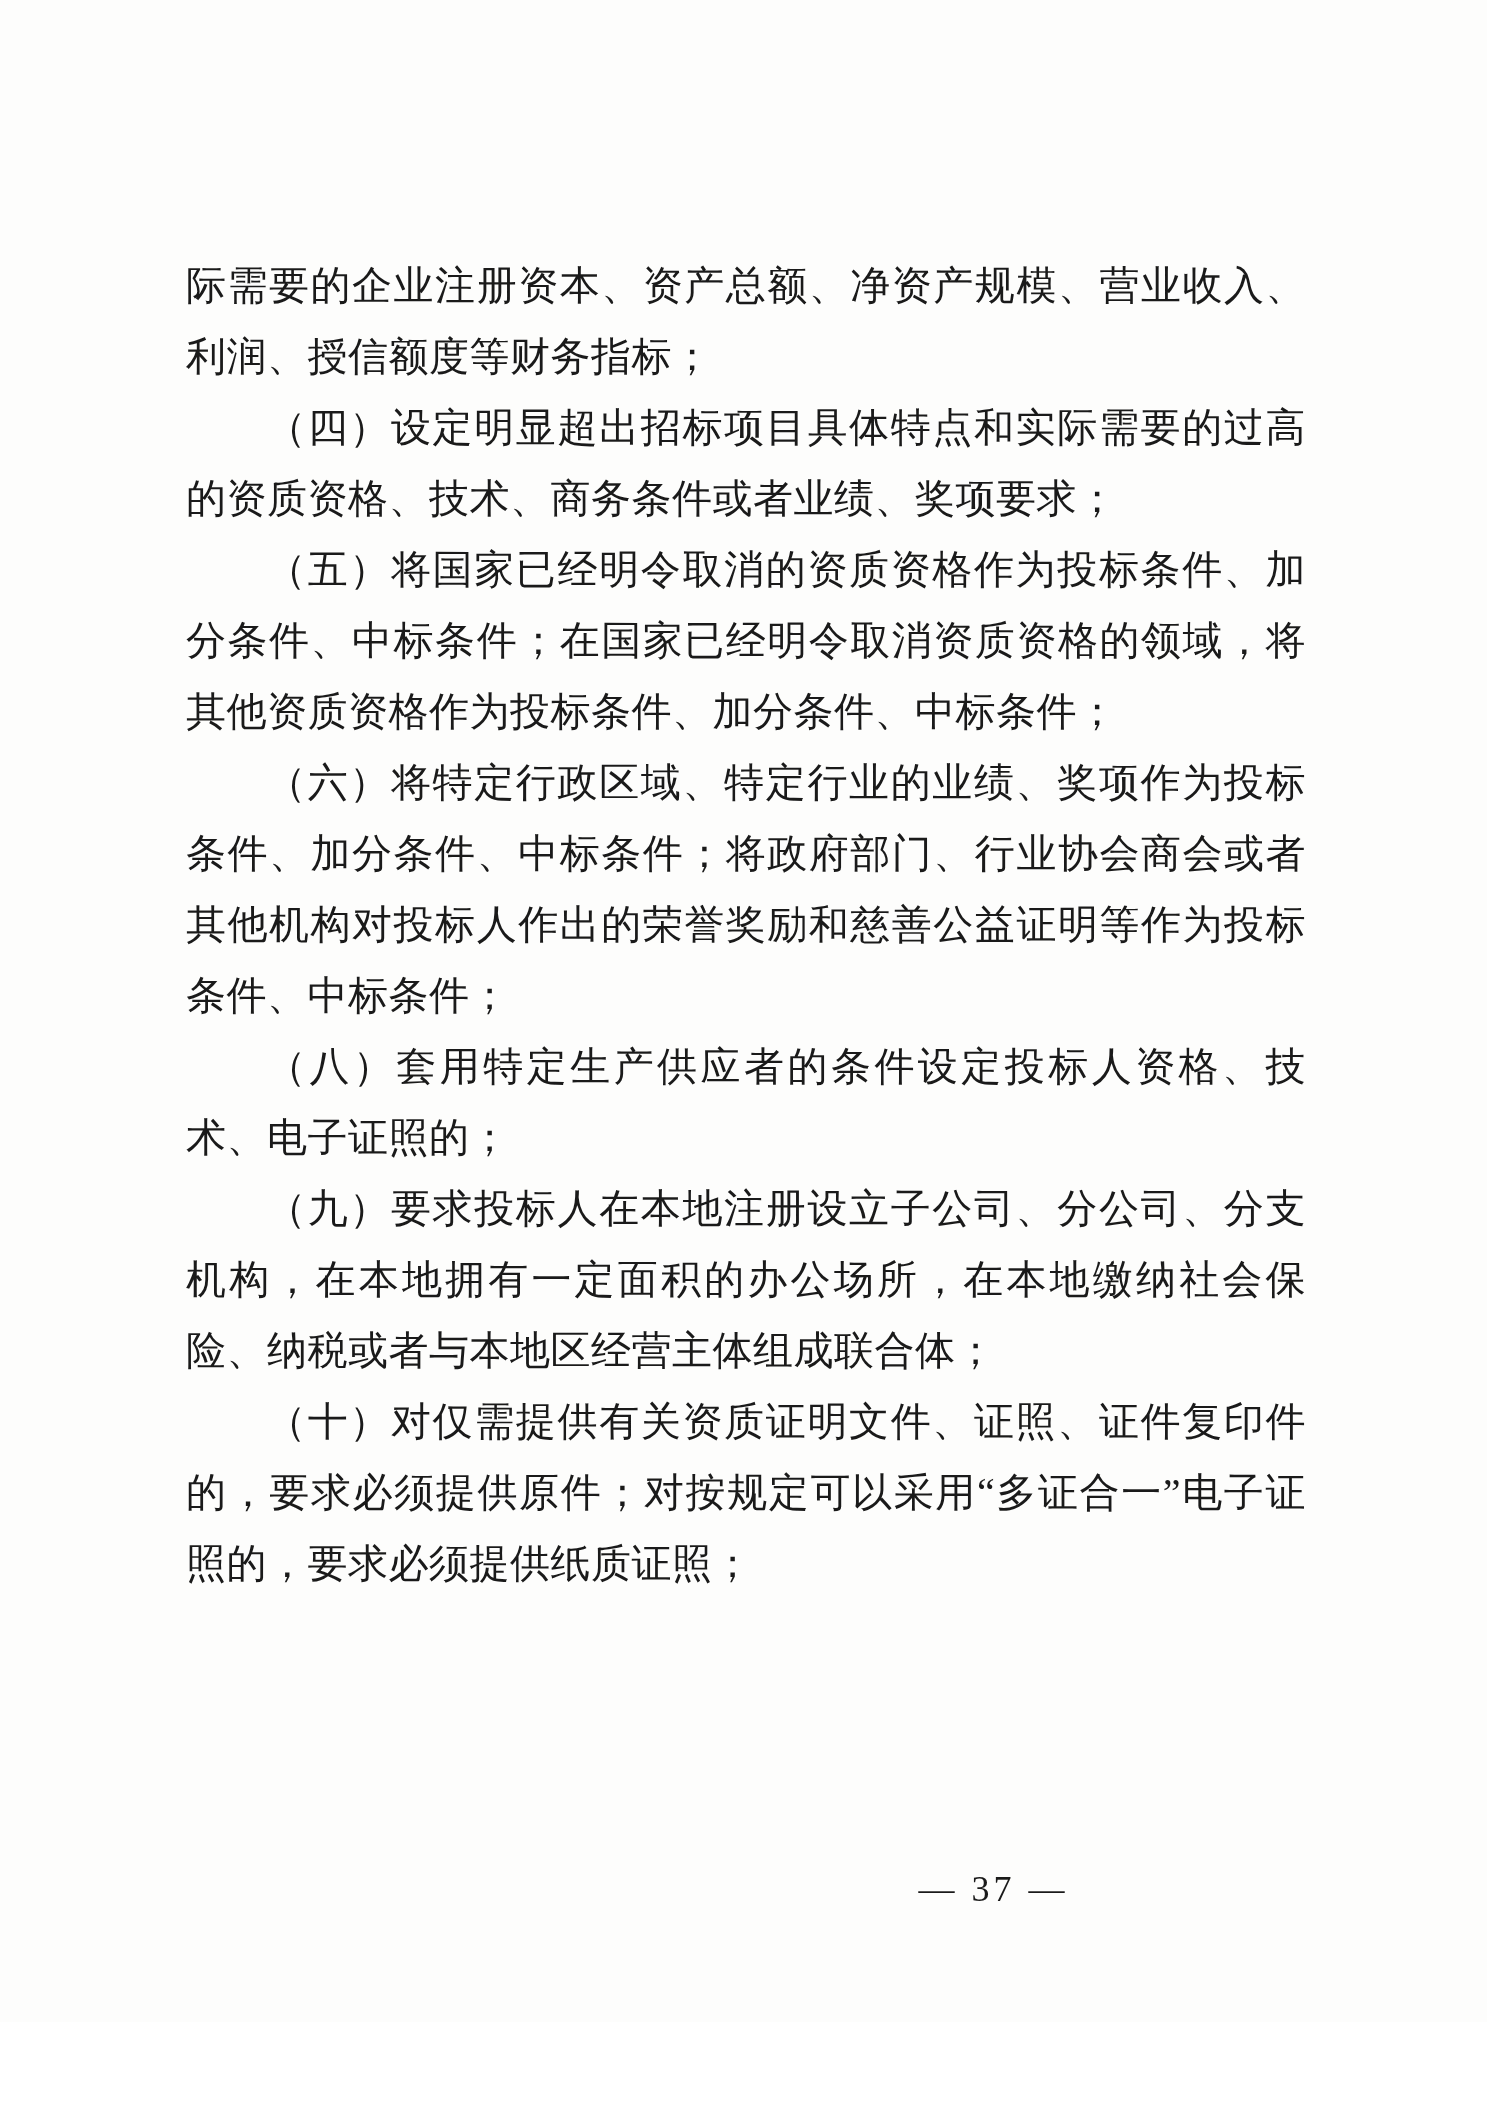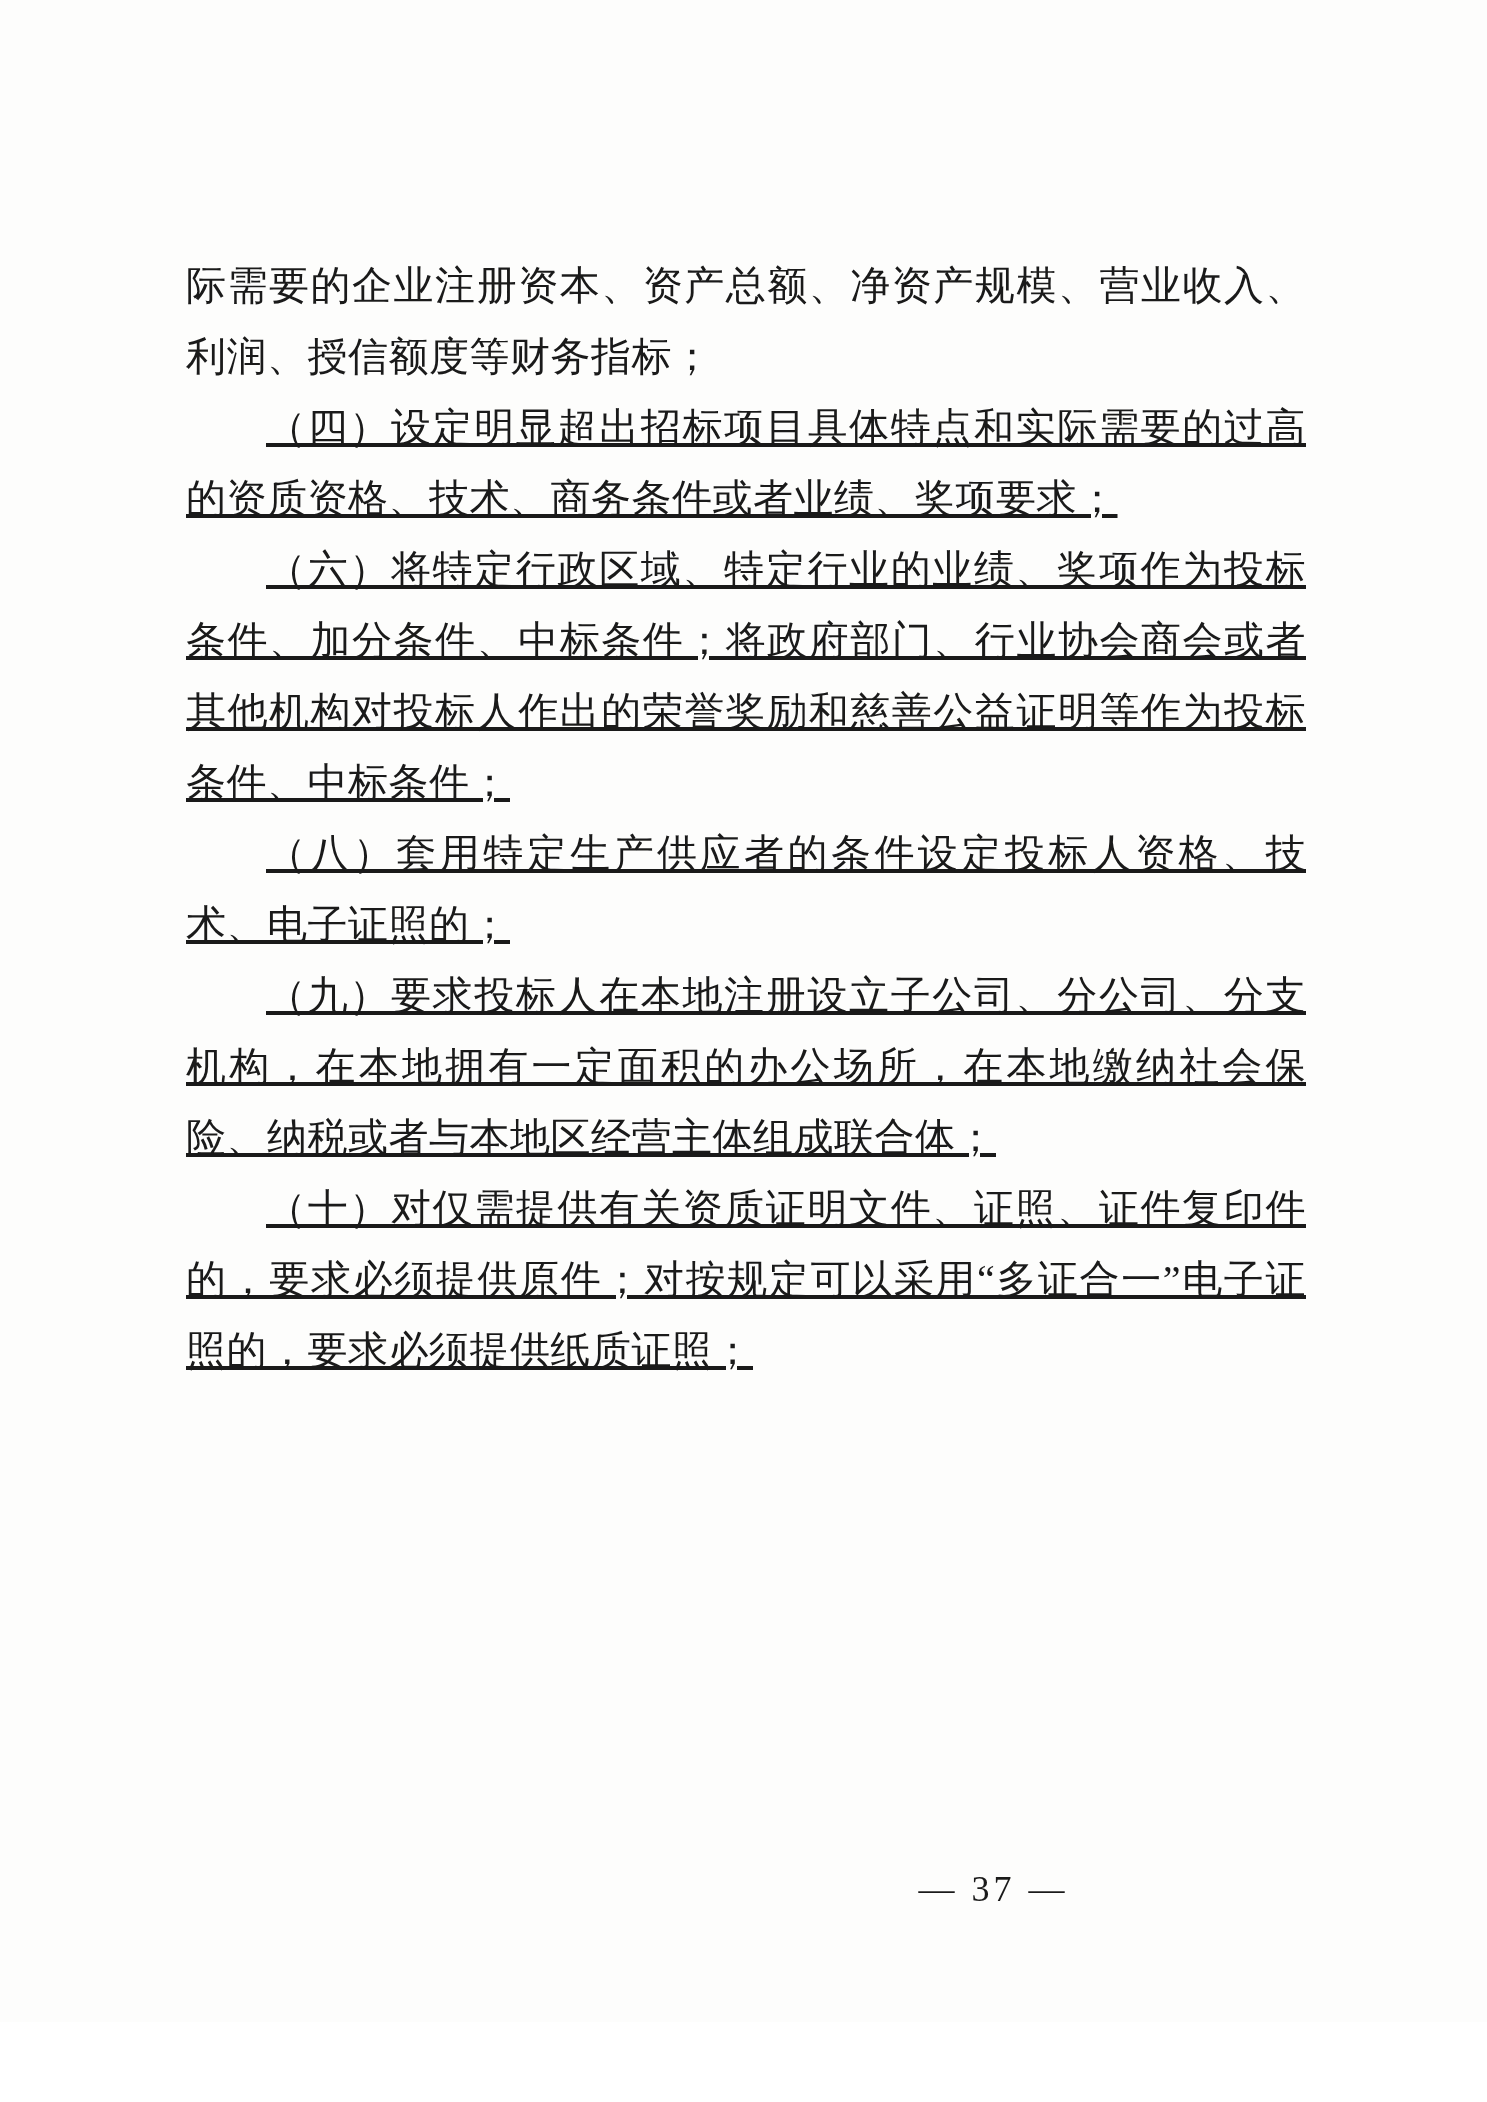--- a/index.html
+++ b/index.html
@@ -26,21 +26,20 @@
     font-size: 40px;
     line-height: 71px;
     color: #1a1a1a;
     text-align: justify;
     text-justify: inter-ideograph;
     margin: 0 0 0 0;
     letter-spacing: 0.5px;
   }
   .para.indent {
     text-indent: 80px;
-    text-decoration: underline;
   }
   .page-number {
     position: absolute;
     left: 0;
     right: 0;
     bottom: 112px;
     text-align: center;
     font-family: "Liberation Serif", "DejaVu Serif", serif;
     font-size: 36px;
     color: #1a1a1a;
@@ -57,20 +56,21 @@
 </head>
 <body>
 
 <div class="page">
   <div class="content">
 
     <p class="para">际需要的企业注册资本、资产总额、净资产规模、营业收入、利润、授信额度等财务指标；</p>
 
     <p class="para indent">（四）设定明显超出招标项目具体特点和实际需要的过高的资质资格、技术、商务条件或者业绩、奖项要求；</p>
 
+    <p class="para indent">（五）将国家已经明令取消的资质资格作为投标条件、加分条件、中标条件；在国家已经明令取消资质资格的领域，将其他资质资格作为投标条件、加分条件、中标条件；</p>
 
     <p class="para indent">（六）将特定行政区域、特定行业的业绩、奖项作为投标条件、加分条件、中标条件；将政府部门、行业协会商会或者其他机构对投标人作出的荣誉奖励和慈善公益证明等作为投标条件、中标条件；</p>
 
 
     <p class="para indent">（八）套用特定生产供应者的条件设定投标人资格、技术、电子证照的；</p>
 
     <p class="para indent">（九）要求投标人在本地注册设立子公司、分公司、分支机构，在本地拥有一定面积的办公场所，在本地缴纳社会保险、纳税或者与本地区经营主体组成联合体；</p>
 
     <p class="para indent">（十）对仅需提供有关资质证明文件、证照、证件复印件的，要求必须提供原件；对按规定可以采用“多证合一”电子证照的，要求必须提供纸质证照；</p>
 

